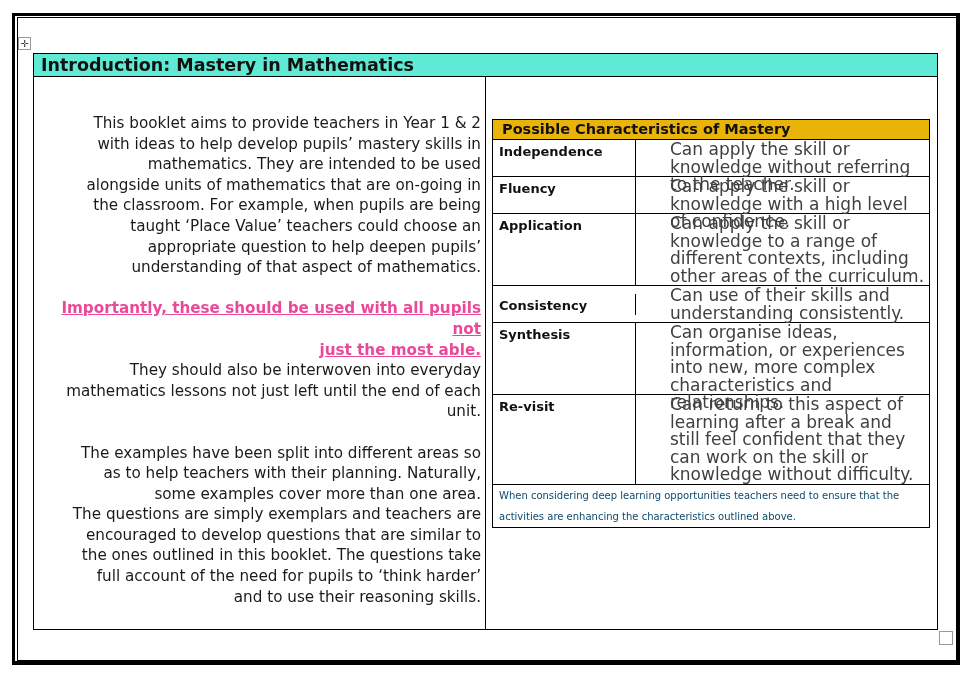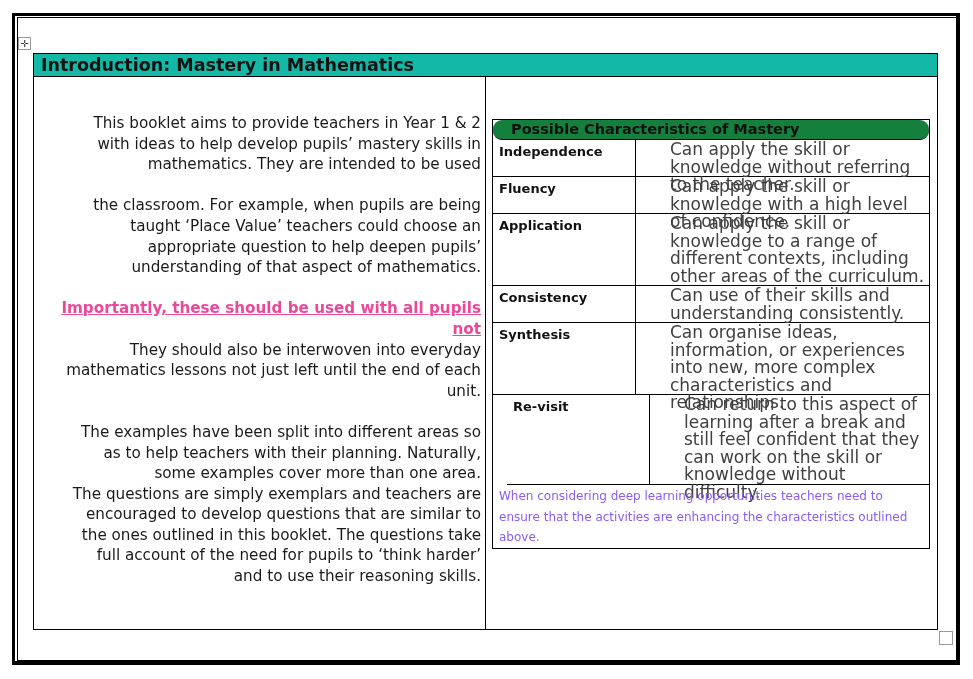--- a/index.html
+++ b/index.html
@@ -13,67 +13,68 @@
 
   .move-handle { position: absolute; left: 18px; top: 37px; width: 13px; height: 13px;
          border: 1px solid #9a9a9a; box-sizing: border-box; background: #fff;
          font-size: 10px; line-height: 11px; text-align: center; color: #444; }
   .resize-handle { position: absolute; left: 939px; top: 631px; width: 14px; height: 14px;
          border: 1px solid #9a9a9a; box-sizing: border-box; background: #fff; }
 
   .main-table { position: absolute; left: 33px; top: 53px; width: 905px; height: 577px;
          border: 1px solid #000; box-sizing: border-box; }
   .main-header { position: absolute; left: 0; top: 0; width: 903px; height: 23px;
-         background: #14b8a6; border-bottom: 1px solid #000; box-sizing: border-box;
+         background: #5eead4; border-bottom: 1px solid #000; box-sizing: border-box;
          font-weight: bold; font-size: 17.5px; line-height: 23px; padding-left: 7px; color: #111; }
   .col-divider { position: absolute; left: 451px; top: 23px; width: 1px; height: 552px; background: #000; }
 
   .left-col { position: absolute; left: 7px; top: 59px; width: 440px;
          font-size: 15.2px; line-height: 20.6px; color: #1a1a1a; text-align: right; }
   .left-col p { margin: 0; }
   .left-col .gap { height: 20.6px; }
   .left-col .bold { font-weight: bold; color: #ec4899; text-decoration: underline; }
 
   .mastery-table { position: absolute; left: 458px; top: 65px; width: 438px;
          border: 1px solid #000; box-sizing: border-box; }
-  .mastery-header { background: #15803d; border-bottom: 1px solid #000; font-weight: bold;
-         font-size: 14.5px; line-height: 19px; padding-left: 18px; color: #111; border-radius: 9px; }
+  .mastery-header { background: #eab308; border-bottom: 1px solid #000; font-weight: bold;
+         font-size: 14.5px; line-height: 19px; padding-left: 9px; color: #111; }
   .mastery-row { display: flex; border-bottom: 1px solid #000; }
   .mastery-term { width: 143px; border-right: 1px solid #000; font-weight: bold;
          font-size: 13px; line-height: 19px; padding: 2px 0 0 6px; box-sizing: border-box; color: #111; }
   .mastery-desc { flex: 1; font-size: 17px; line-height: 17.5px; padding: 1px 4px 0 34px;
          box-sizing: border-box; color: #404040; }
-  .mastery-footer { font-size: 12px; line-height: 20.6px; padding: 1px 4px 0 6px; color: #8b5cf6; }
+  .mastery-footer { font-size: 10px; line-height: 20.6px; padding: 1px 4px 0 6px; color: #0c4a6e; }
 </style>
 </head>
 <body>
 
 <div class="page-border-outer"></div>
 <div class="page-border-inner"></div>
 
 <div class="move-handle">✛</div>
 
 <div class="main-table">
   <div class="main-header">Introduction: Mastery in Mathematics</div>
   <div class="col-divider"></div>
 
   <div class="left-col">
     <p>
       <span>This booklet aims to provide teachers in Year 1 &amp; 2</span><br>
       <span>with ideas to help develop pupils’ mastery skills in</span><br>
       <span>mathematics.  They are intended to be used</span><br>
-      <br>
+      <span>alongside units of mathematics that are on-going in</span><br>
       <span>the classroom. For example, when pupils are being</span><br>
       <span>taught ‘Place Value’ teachers could choose an</span><br>
       <span>appropriate question to help deepen pupils’</span><br>
       <span>understanding of that aspect of mathematics.</span>
     </p>
     <div class="gap"></div>
     <p class="bold">
       <span>Importantly, these should be used with all pupils not</span><br>
+      <span>just the most able.</span>
     </p>
     <p>
       <span>They should also be interwoven into everyday</span><br>
       <span>mathematics lessons not just left until the end of each</span><br>
       <span>unit.</span>
     </p>
     <div class="gap"></div>
     <p>
       <span>The examples have been split into different areas so</span><br>
       <span>as to help teachers with their planning. Naturally,</span><br>
@@ -94,29 +95,29 @@
       <div class="mastery-desc">Can apply the skill or knowledge without referring to the teacher.</div>
     </div>
     <div class="mastery-row" style="height:36px;">
       <div class="mastery-term">Fluency</div>
       <div class="mastery-desc">Can apply the skill or knowledge with a high level of confidence.</div>
     </div>
     <div class="mastery-row" style="height:71px;justify-content:flex-end;">
       <div class="mastery-term">Application</div>
       <div class="mastery-desc">Can apply the skill or knowledge to a range of different contexts, including other areas of the curriculum.</div>
     </div>
-    <div class="mastery-row" style="height:36px;">
+    <div class="mastery-row" style="height:36px;align-items:center;">
       <div class="mastery-term">Consistency</div>
       <div class="mastery-desc">Can use of their skills and understanding consistently.</div>
     </div>
     <div class="mastery-row" style="height:71px;justify-content:space-between;">
       <div class="mastery-term">Synthesis</div>
       <div class="mastery-desc">Can organise ideas, information, or experiences into new, more complex characteristics and relationships.</div>
     </div>
-    <div class="mastery-row" style="height:89px;margin-left:14px;">
+    <div class="mastery-row" style="height:89px;">
       <div class="mastery-term">Re-visit</div>
       <div class="mastery-desc">Can return to this aspect of learning after a break and still feel confident that they can work on the skill or knowledge without difficulty.</div>
     </div>
 
     <div class="mastery-footer">When considering deep learning opportunities teachers need to ensure that the activities are enhancing the characteristics outlined above.</div>
   </div>
 </div>
 
 <div class="resize-handle"></div>
 

